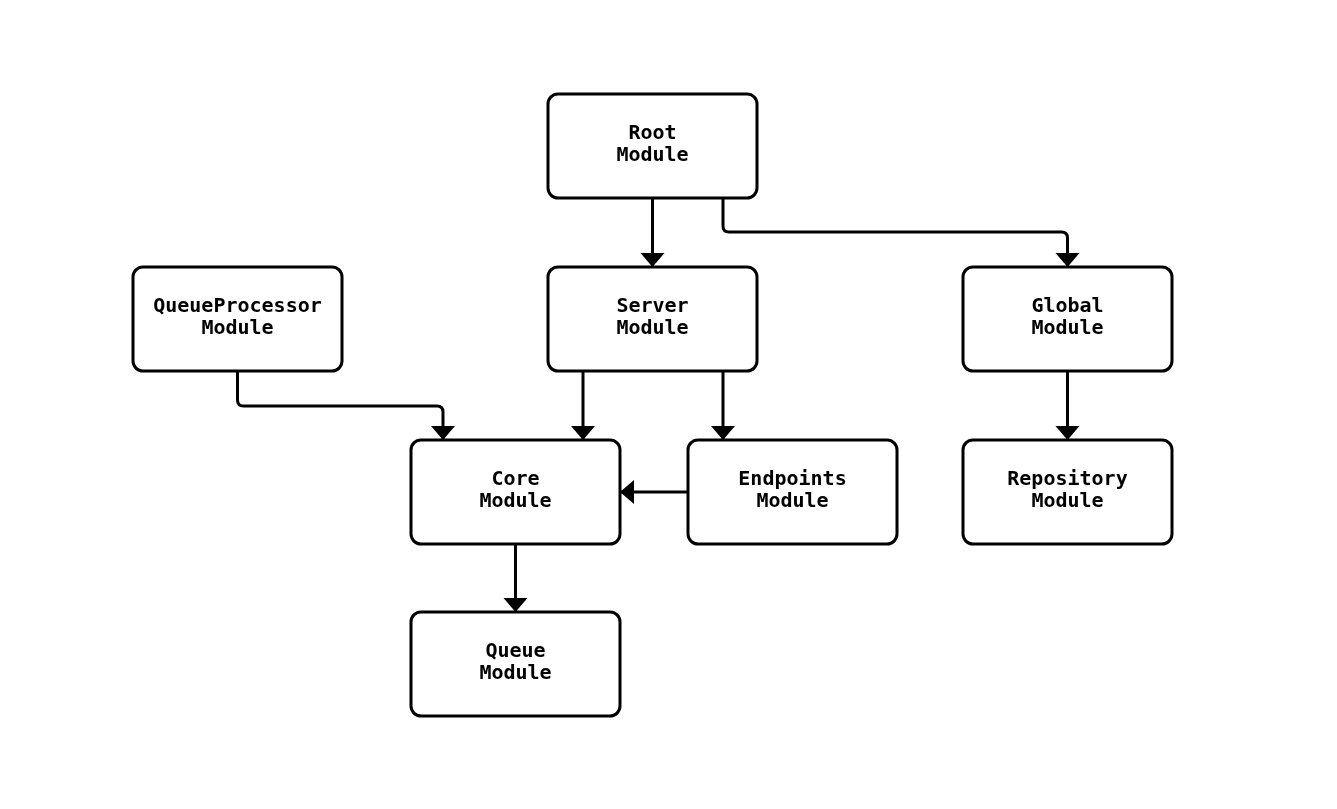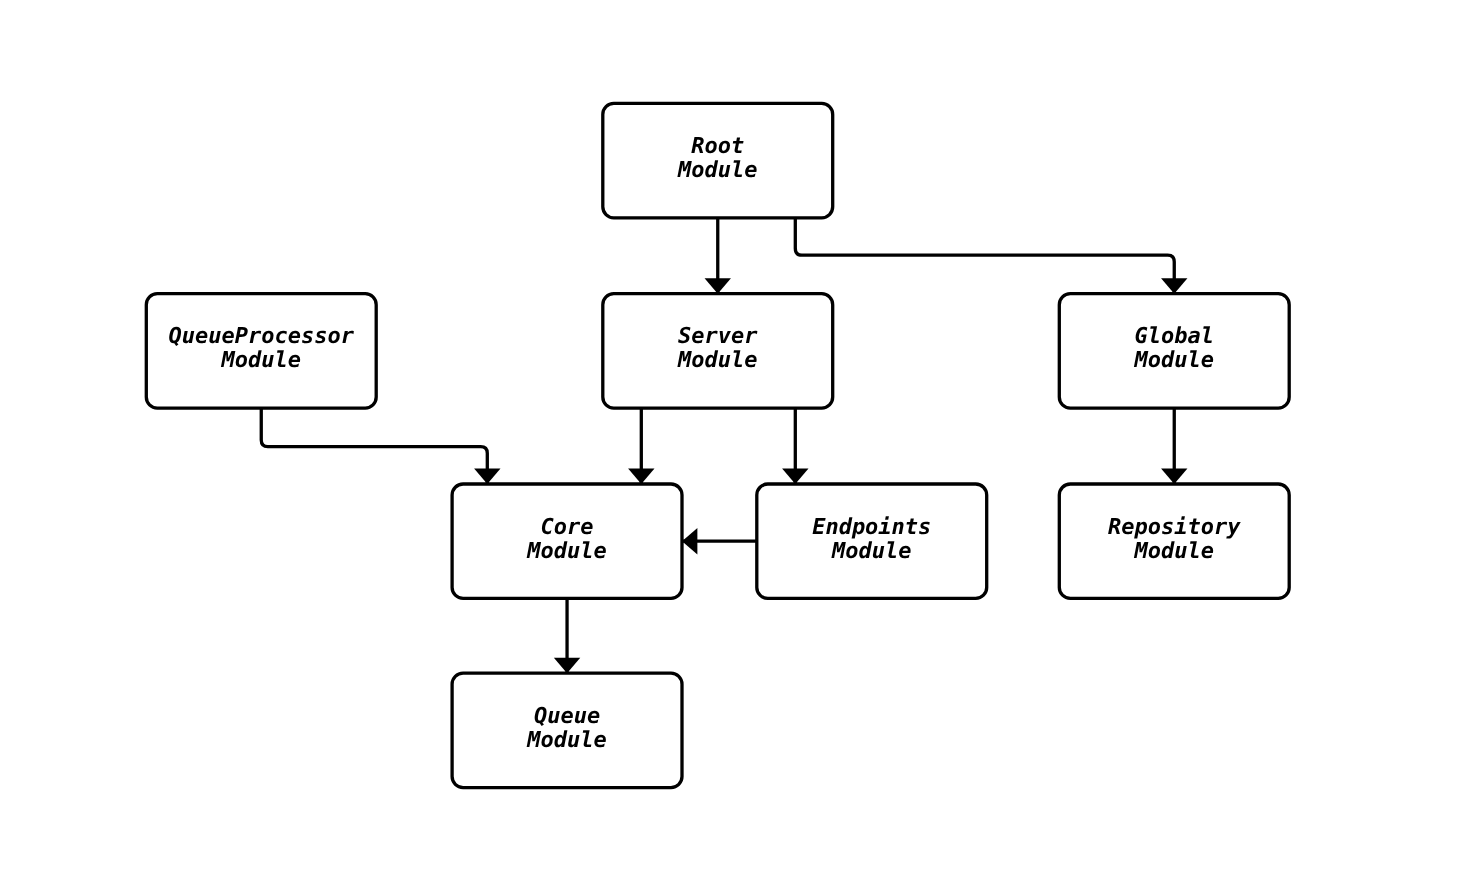--- a/index.html
+++ b/index.html
@@ -7,21 +7,20 @@
     padding: 0;
     background: #ffffff;
     font-family: "DejaVu Sans Mono", "Liberation Mono", monospace;
   }
   #stage {
     position: relative;
     width: 1337px;
     height: 809px;
     background: #ffffff;
     overflow: hidden;
-    font-style: italic;
   }
   svg { display: block; }
   .node-box {
     fill: #ffffff;
     stroke: #000000;
     stroke-width: 3;
   }
   .node-label {
     fill: #000000;
     font-family: "DejaVu Sans Mono", "Liberation Mono", monospace;

